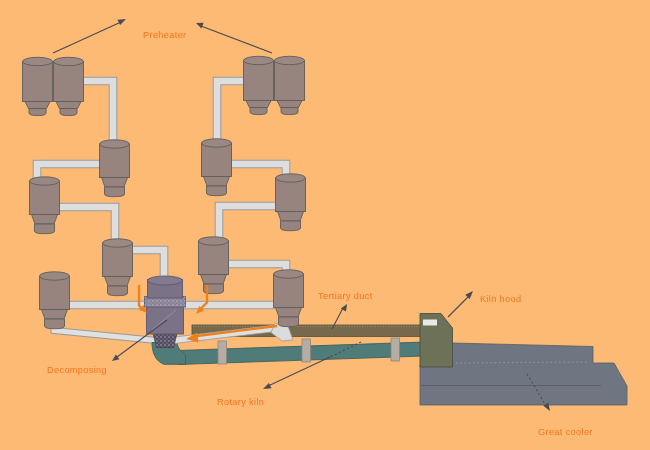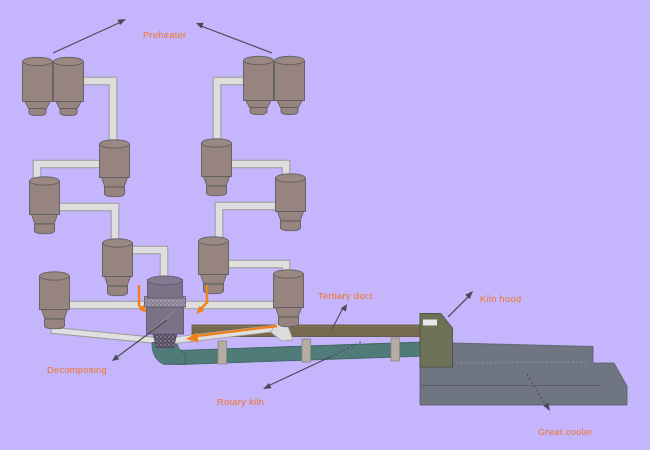--- a/index.html
+++ b/index.html
@@ -1,16 +1,16 @@
 <!DOCTYPE html>
 <html><head>
 <meta charset="utf-8">
 <style>
   html,body{margin:0;padding:0;background:#ffffff;}
-  .canvas{position:relative;width:650px;height:450px;background:#c4b5fd;overflow:hidden;
+  .canvas{position:relative;width:650px;height:450px;background:#fdba74;overflow:hidden;
           font-family:"Liberation Sans",sans-serif;}
   svg{display:block;}
   .lbl{fill:#f4751d;font-size:9.2px;letter-spacing:0.35px;font-family:"Liberation Sans",sans-serif;}
   .darrow{stroke:#4a4a54;stroke-width:1.1;fill:none;}
   .dhead{fill:#4a4a54;stroke:none;}
   .ohead{fill:#f08019;stroke:none;}
   .oline{stroke:#f08019;stroke-width:2.4;fill:none;}
 </style>
 </head>
 <body>

